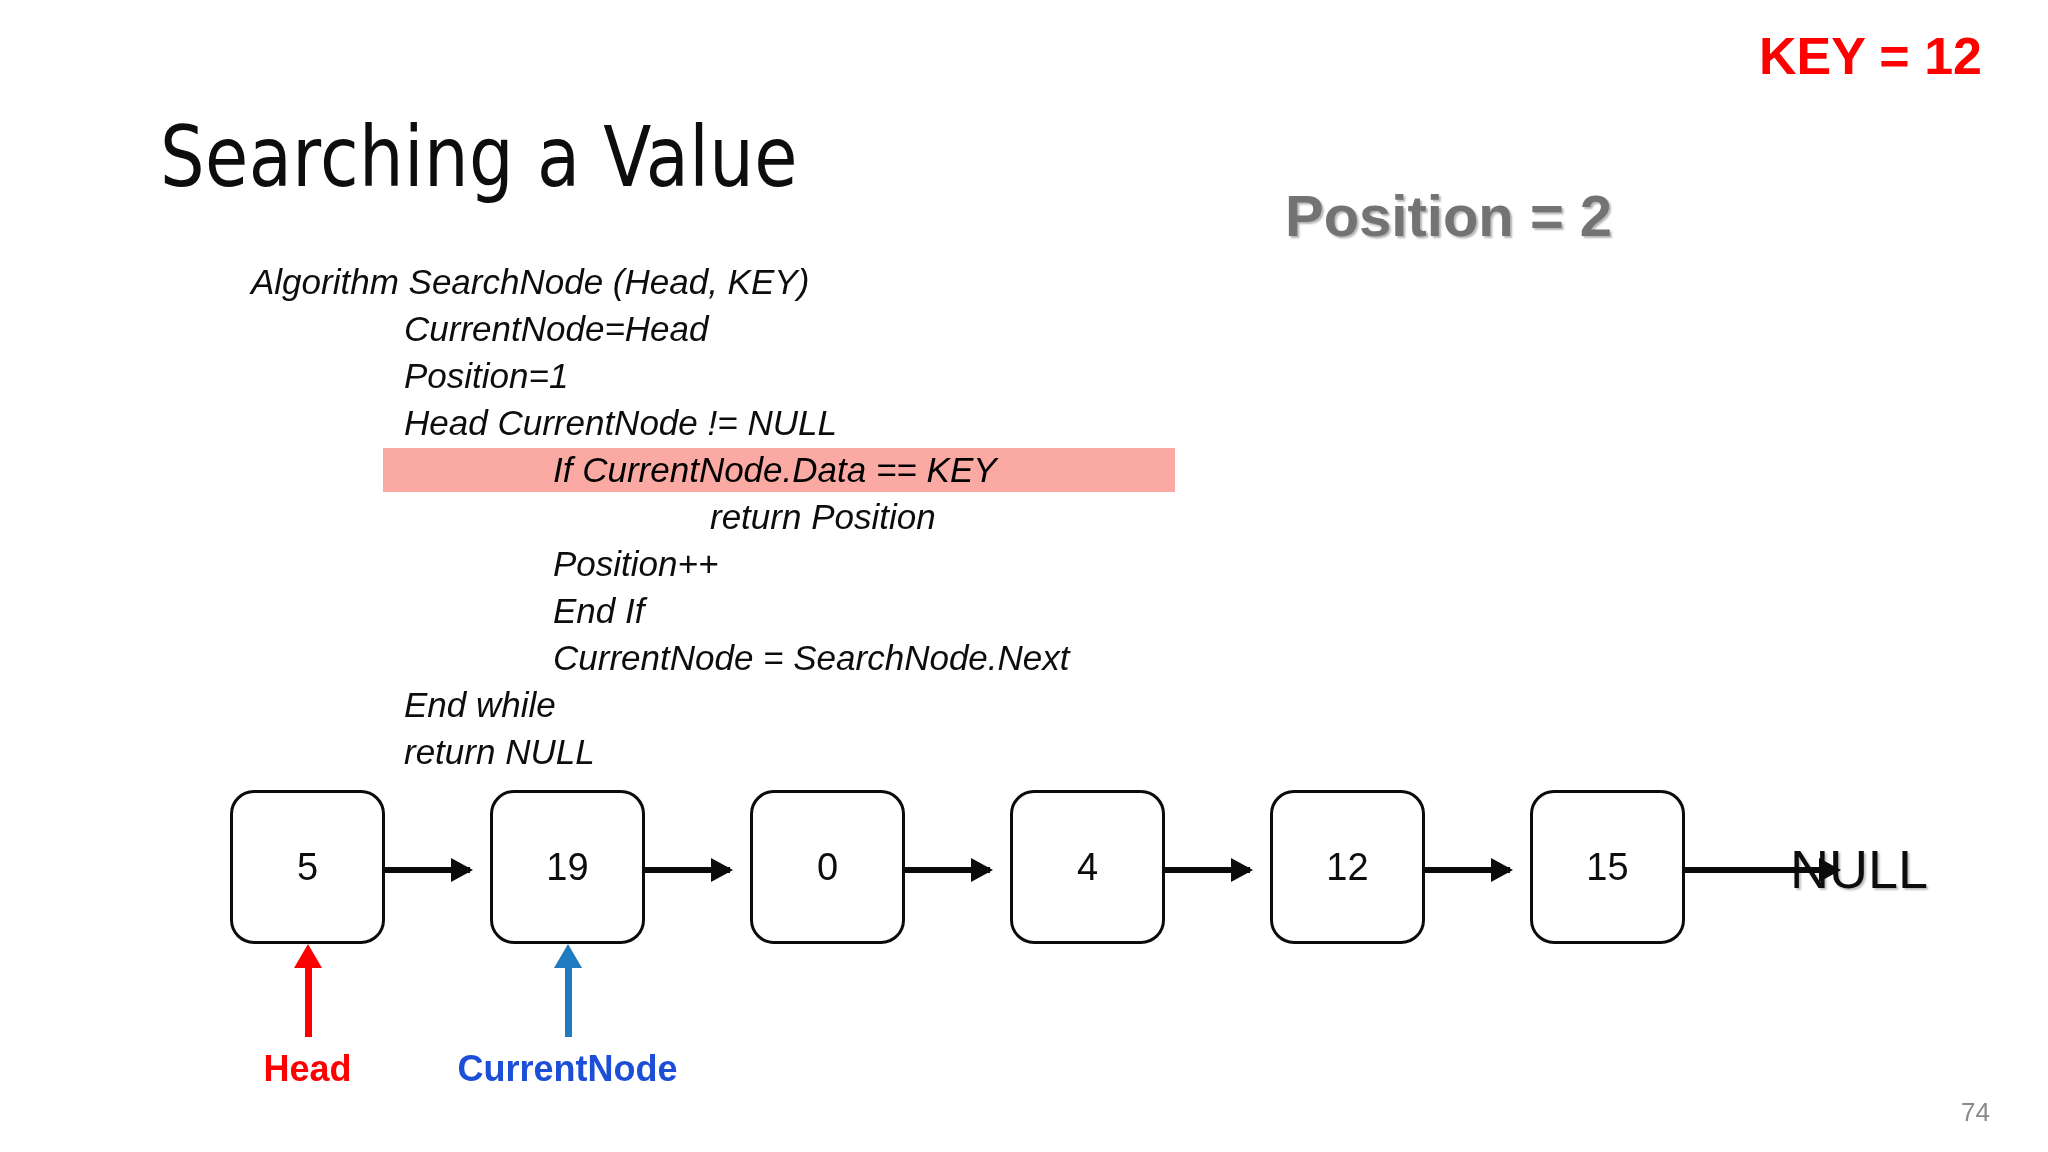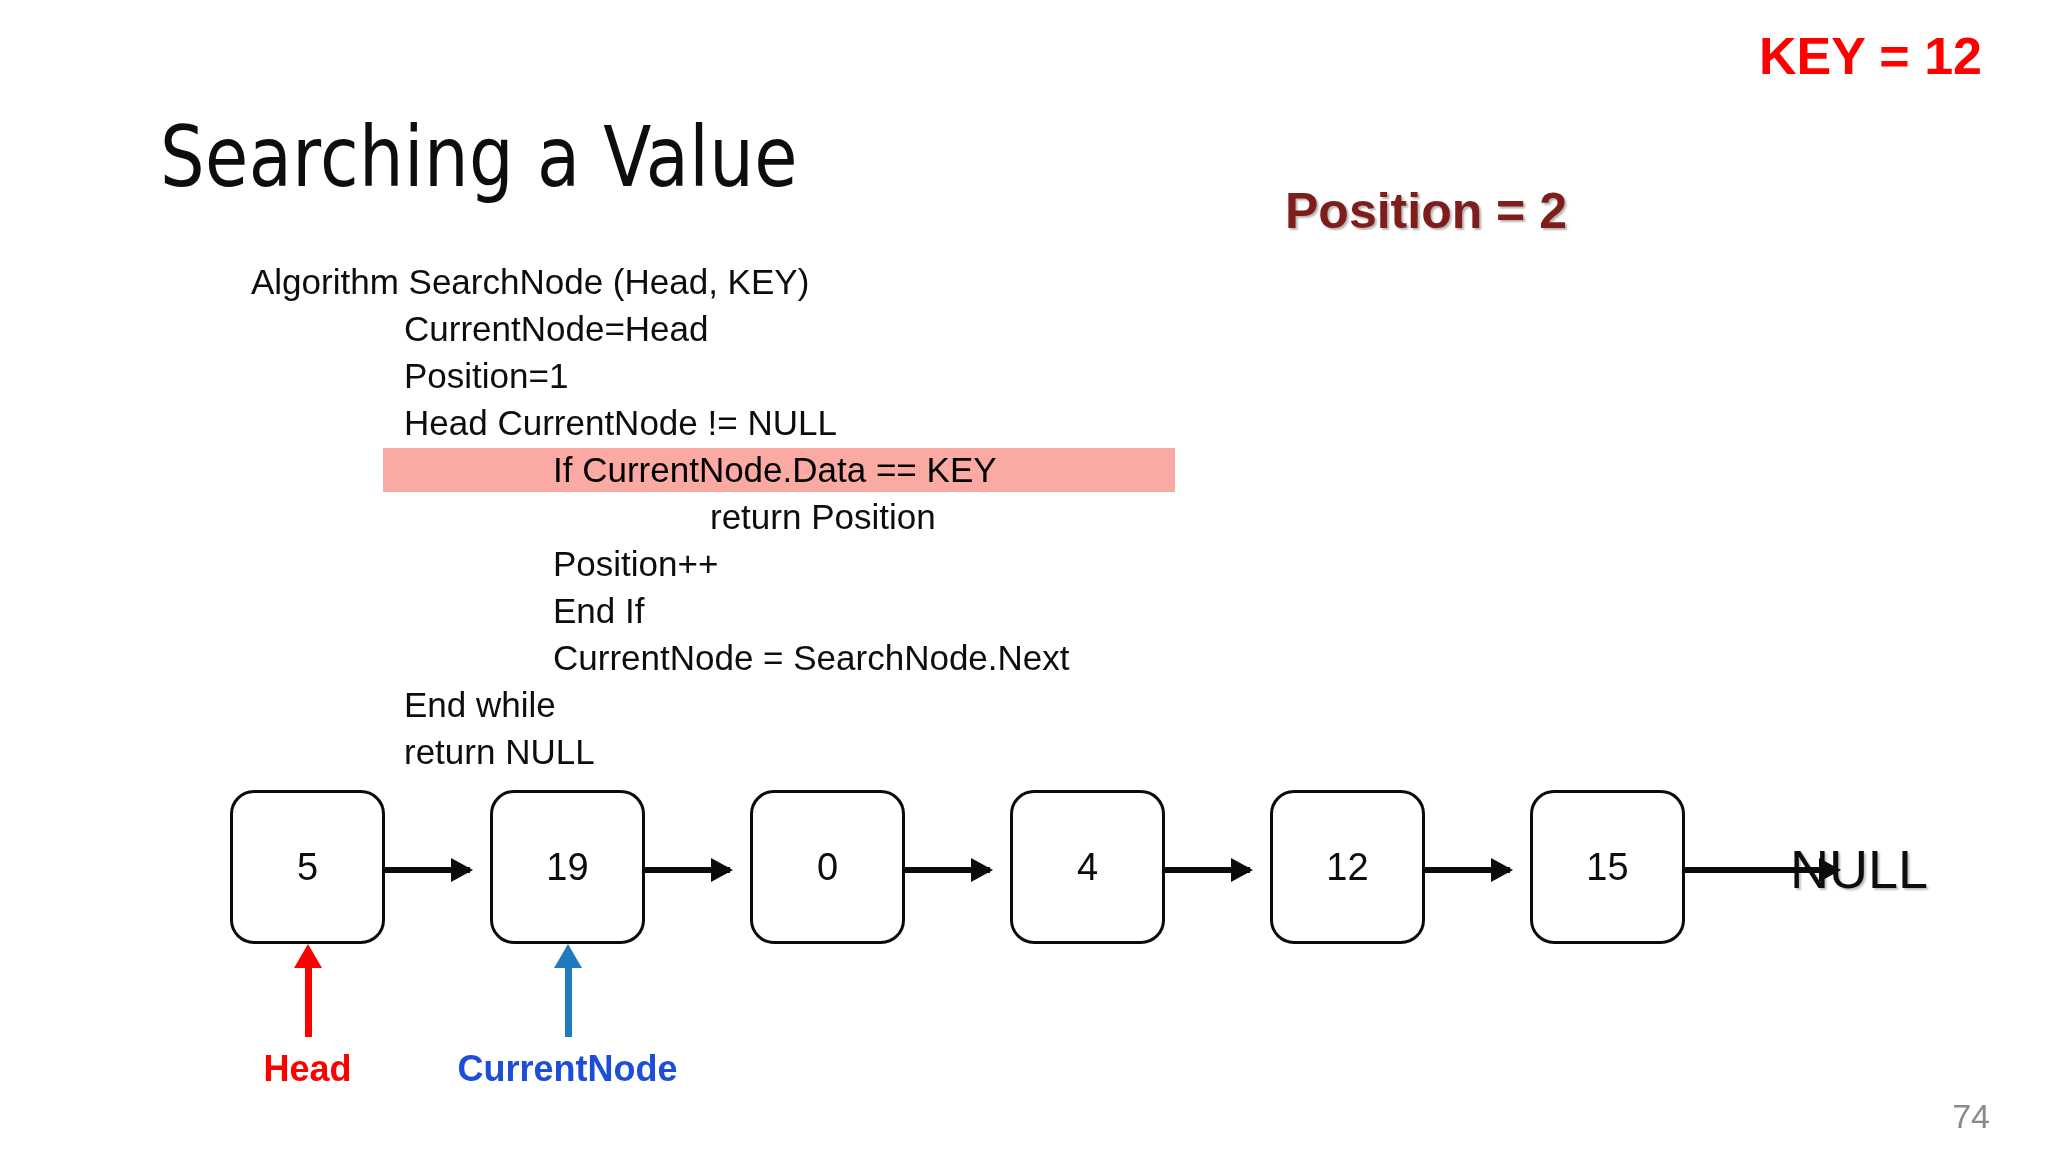--- a/index.html
+++ b/index.html
@@ -41,33 +41,34 @@
     font-weight: bold;
     color: #ff0000;
     white-space: nowrap;
   }
 
   
   #position-label {
     position: absolute;
     left: 1285px;
     top: 182px;
-    font-size: 50px;
+    font-size: 58px;
     font-weight: bold;
-    color: #7f1d1d;
+    color: #737373;
     white-space: nowrap;
     text-shadow: 2px 2px 2px rgba(120,120,120,0.55);
   }
 
   
   #algorithm {
     position: absolute;
     left: 0;
     top: 258px;
     width: 1992px;
+    font-style: italic;
   }
   .code-line {
     position: relative;
     height: 47px;
     line-height: 47px;
     font-size: 35px;
     font-weight: 400;
     white-space: pre;
     color: #0d0d0d;
   }
@@ -175,22 +176,22 @@
     position: absolute;
     font-size: 36px;
     font-weight: bold;
     white-space: nowrap;
   }
 
   
   #page-number {
     position: absolute;
     right: 58px;
-    bottom: 16px;
-    font-size: 34px;
+    bottom: 24px;
+    font-size: 26px;
     color: #8a8a8a;
   }
 </style>
 </head>
 <body>
 
 <div id="slide">
 
   <div id="key-label">KEY = 12</div>
 

